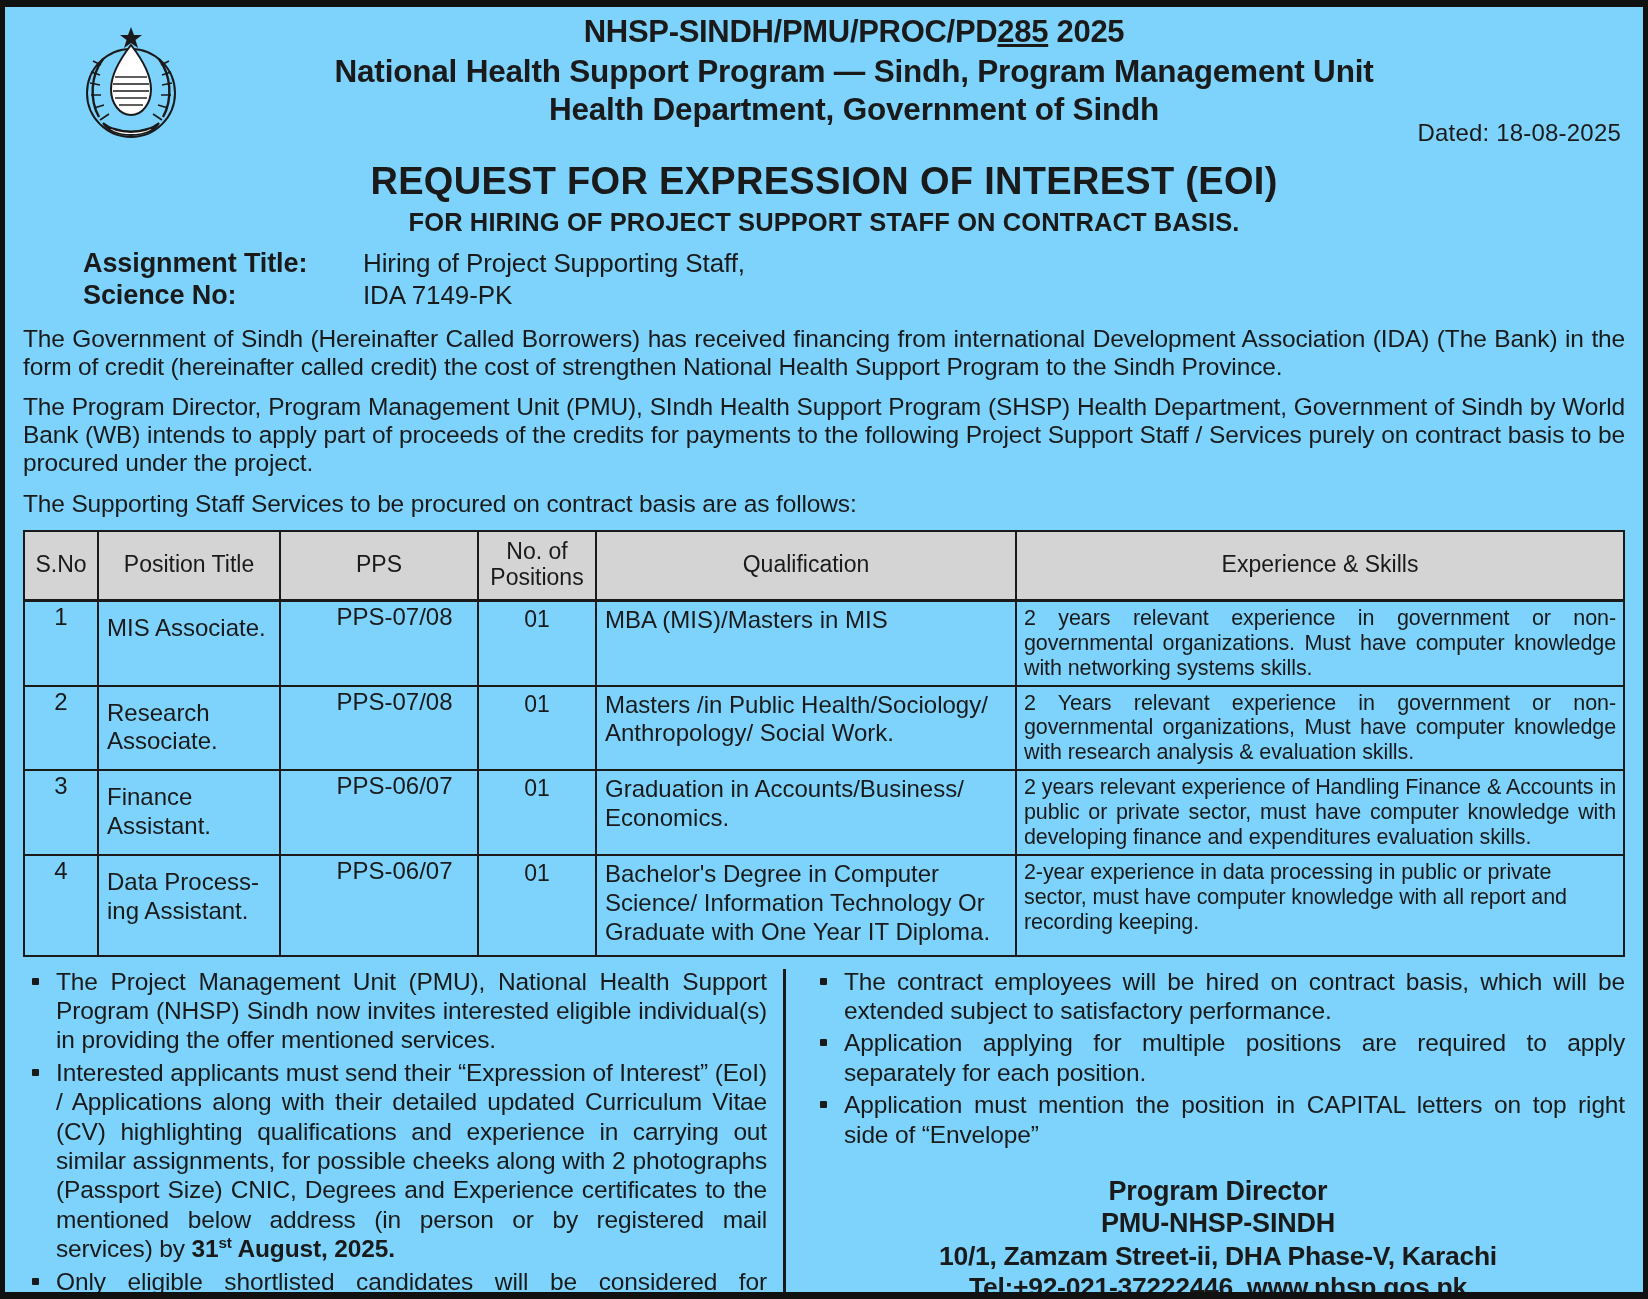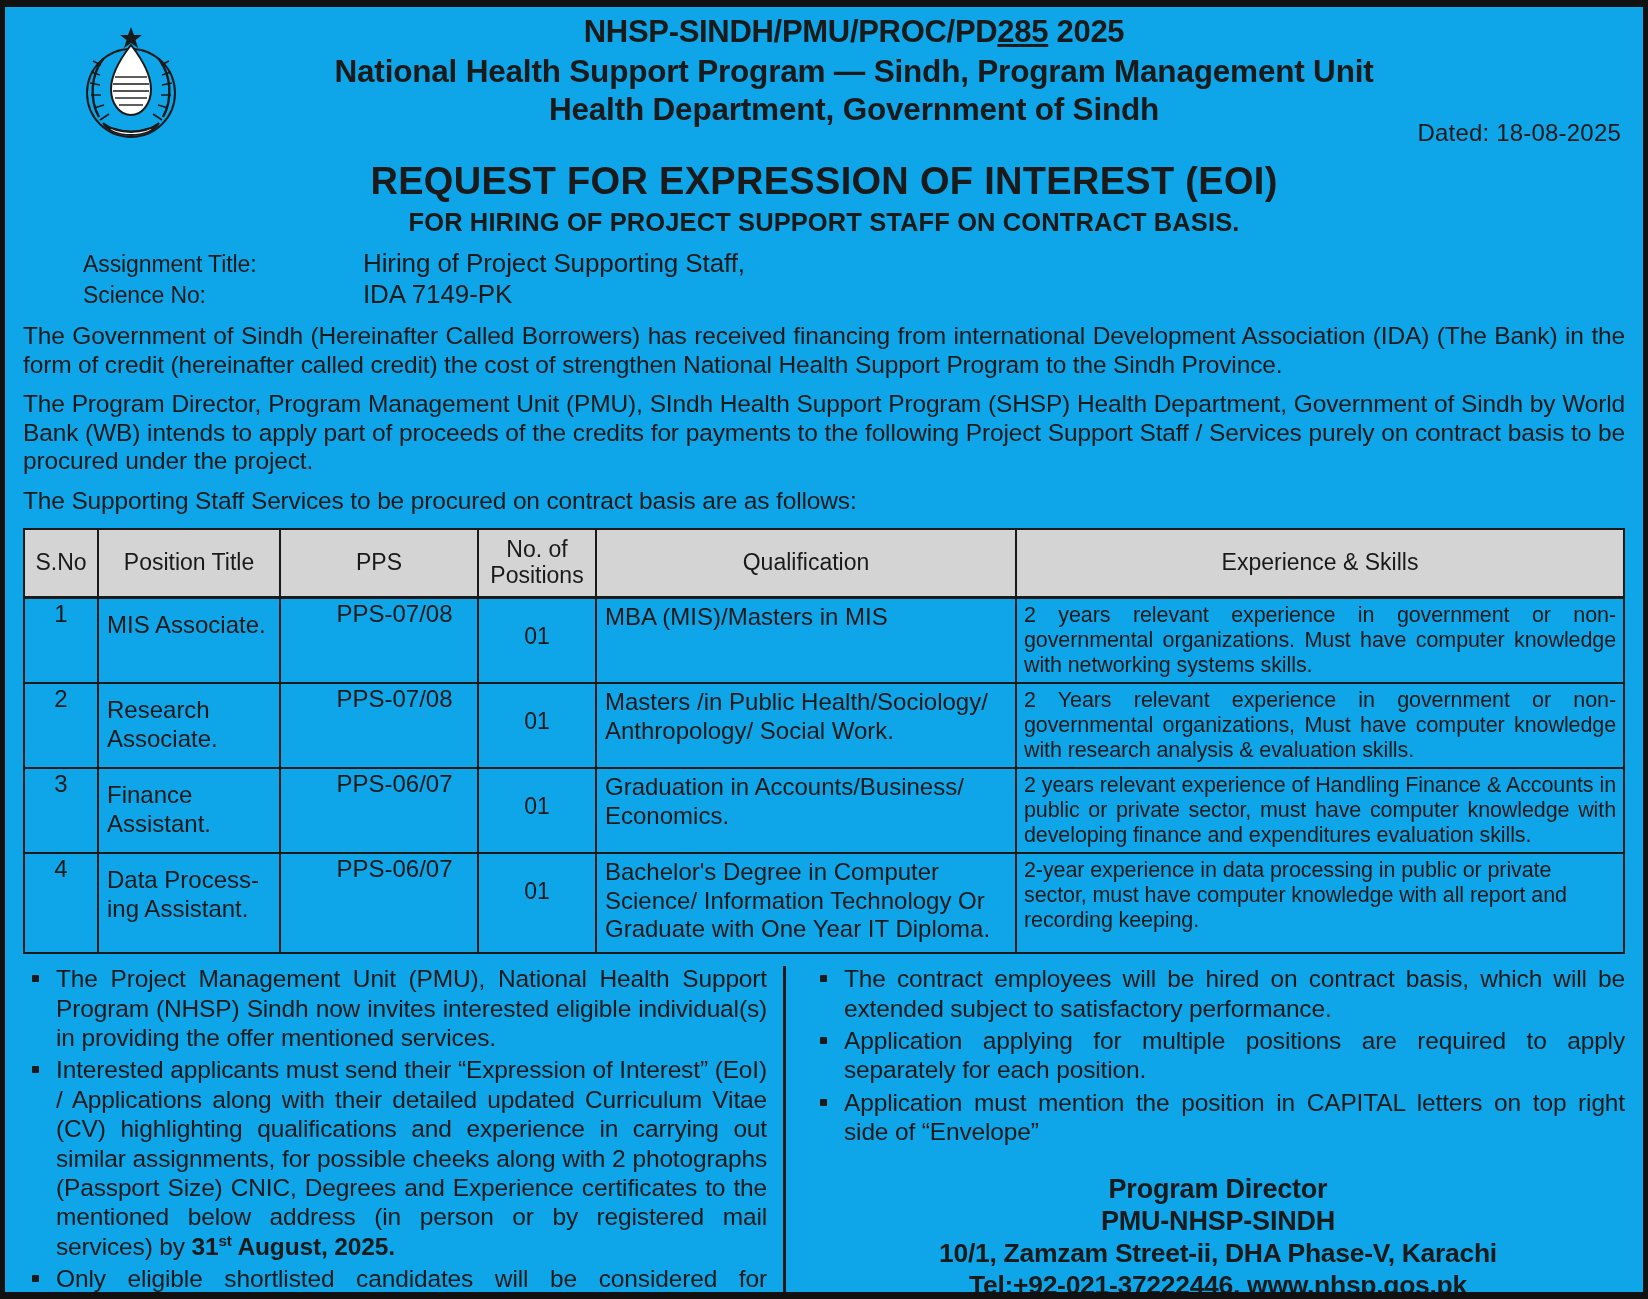--- a/index.html
+++ b/index.html
@@ -10,21 +10,21 @@
   body {
     font-family: "Liberation Sans", sans-serif;
     color: #1a1a1a;
     -webkit-font-smoothing: none;
   }
   #page {
     position: relative;
     width: 1648px;
     height: 1299px;
     box-sizing: border-box;
-    background: #0ea5e9;
+    background: #7dd3fc;
     border-top: 7px solid #111;
     border-bottom: 7px solid #111;
     border-left: 5px solid #111;
     border-right: 5px solid #111;
     overflow: hidden;
   }
   .inner {
     padding: 8px 18px 0 18px;
     position: relative;
     height: 100%;
@@ -106,22 +106,22 @@
   .assign-block { margin-top: 12px; }
   .assign-row {
     display: flex;
     align-items: baseline;
     line-height: 1.18;
   }
   .assign-label {
     width: 340px;
     padding-left: 60px;
     box-sizing: border-box;
-    font-size: 23px;
-    font-weight: 400;
+    font-size: 27px;
+    font-weight: 700;
     letter-spacing: -0.1px;
   }
   .assign-value {
     font-size: 26px;
     font-weight: 400;
     letter-spacing: -0.1px;
   }
 
   
   .para {
@@ -176,21 +176,21 @@
   }
   td.pps {
     text-align: center;
     vertical-align: middle;
     font-size: 24px;
     padding-left: 32px;
   }
   td.npos {
     text-align: center;
     font-size: 23px;
-    padding-top: 24px;
+    padding-top: 4px;
   }
   td.qual {
     font-size: 24px;
     padding: 4px 6px 8px 8px;
     line-height: 1.2;
     vertical-align: middle;
   }
   td.exp {
     font-size: 21.5px;
     padding: 4px 7px 4px 7px;

